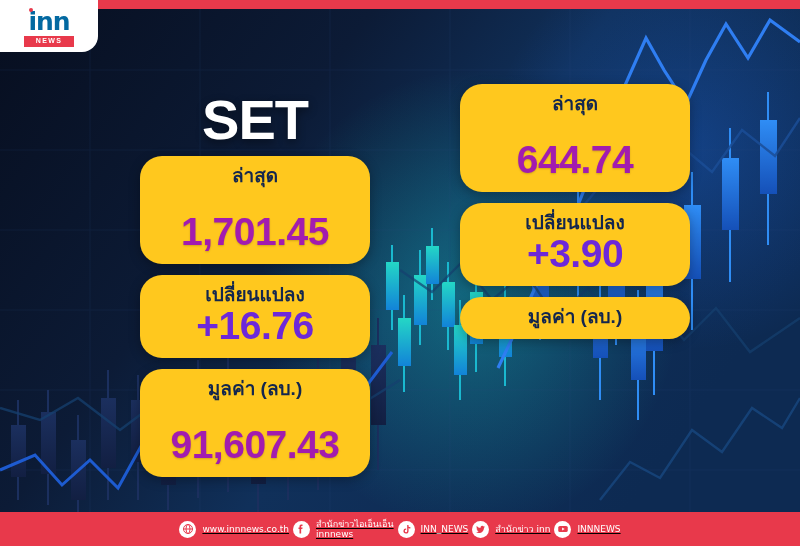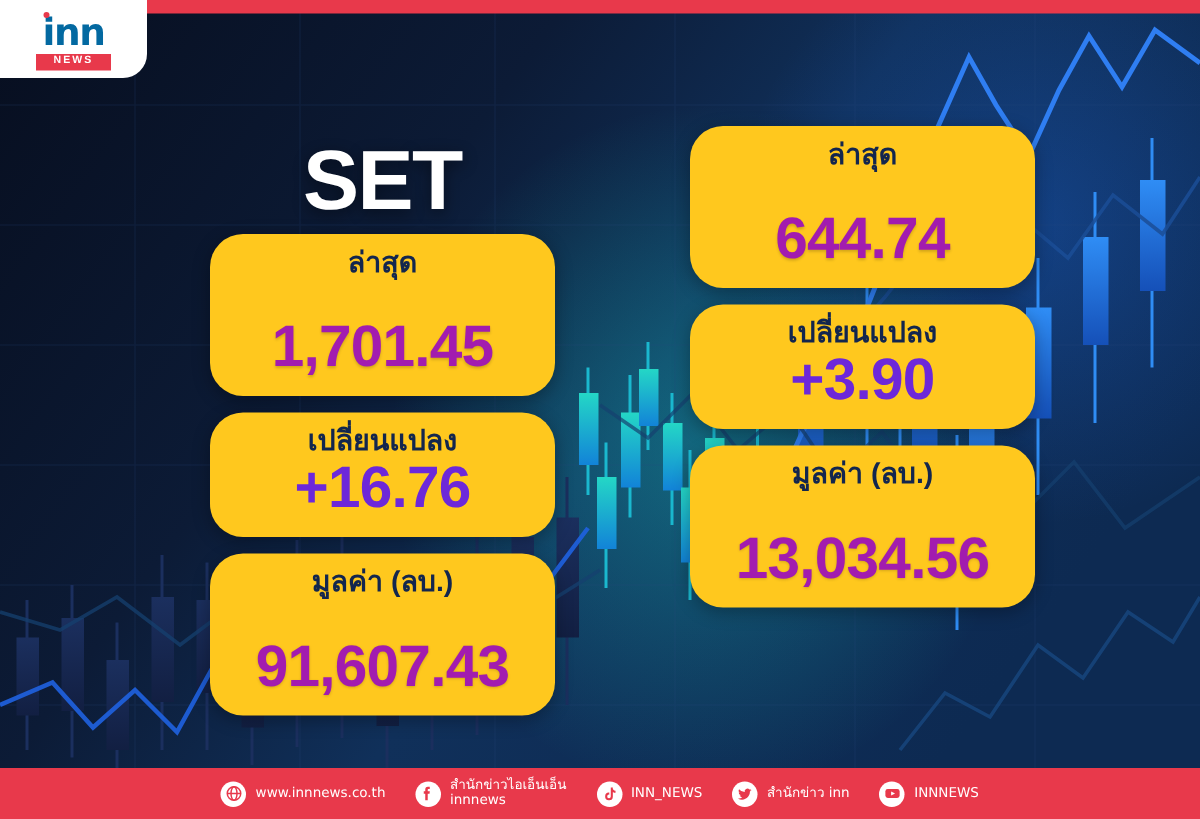--- a/index.html
+++ b/index.html
@@ -74,21 +74,21 @@
     font-size:39px; font-weight:bold; line-height:1.1; margin-top:-1px;
     letter-spacing:-.5px;
   }
   .val-white { color:#a21caf; text-shadow:0 1px 2px rgba(0,0,0,.18);margin-top:23px; }
   .val-green { color:#6d28d9; }
 
   
   .footer {
     position:absolute; left:0; bottom:0; width:800px; height:34px;
     background:#e8394b; z-index:8;
-    display:flex; align-items:center; justify-content:center; gap:20px;
+    display:flex; align-items:center; justify-content:center; gap:4px;text-decoration:underline;
   }
   .fitem { display:flex; align-items:center; gap:6px; }
   .ficon {
     width:17px; height:17px; border-radius:50%; background:#ffffff;
     display:flex; align-items:center; justify-content:center; flex:0 0 auto;
   }
   .ficon svg { display:block; }
   .ftext {
     color:#ffffff; font-size:9px; line-height:1.15; white-space:nowrap;
     font-family:"DejaVu Sans", sans-serif;
@@ -267,21 +267,20 @@
         <div class="card-value val-white">644.74</div>
       </div>
 
       <div class="card">
         <div class="card-label">เปลี่ยนแปลง</div>
         <div class="card-value val-green">+3.90</div>
       </div>
 
       <div class="card">
         <div class="card-label">มูลค่า (ลบ.)</div>
-        <div class="card-value val-white">13,034.56</div>
       </div>
     </div>
   </div>
 
   <div class="footer">
 
     <div class="fitem">
       <span class="ficon">
         <svg width="12" height="12" viewBox="0 0 24 24" fill="none" stroke="#e8394b" stroke-width="2">
           <circle cx="12" cy="12" r="9"></circle>

